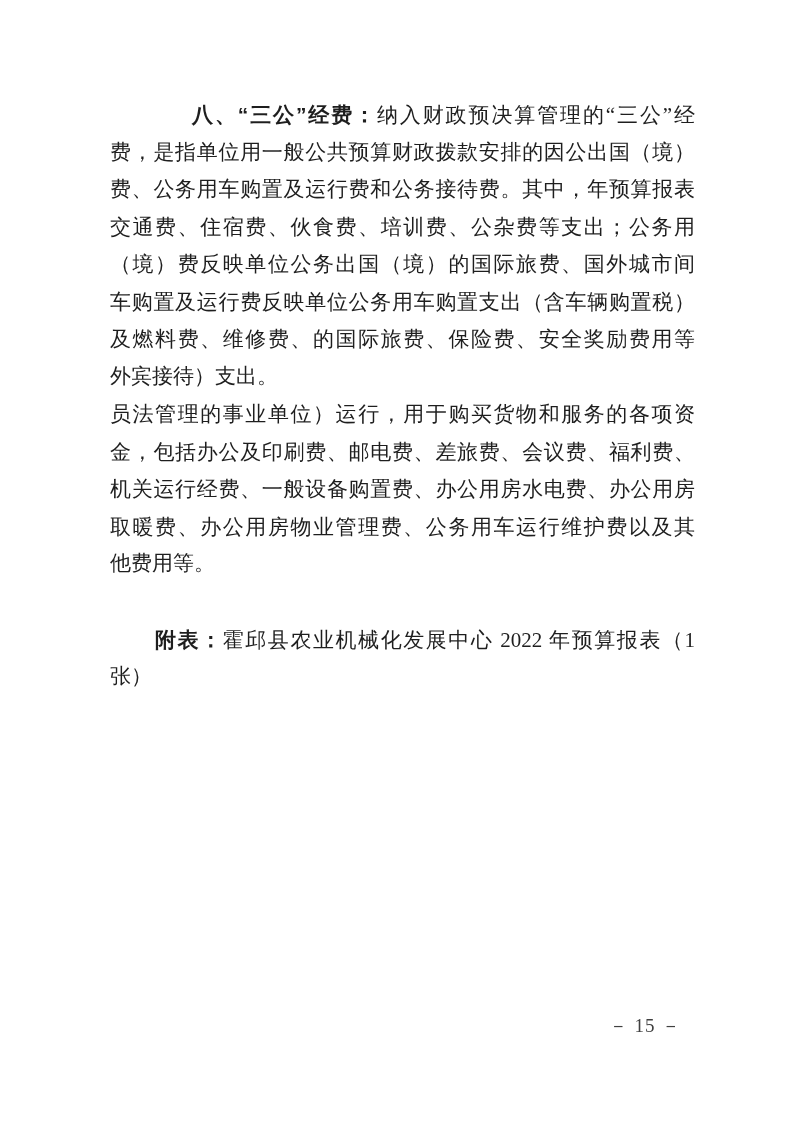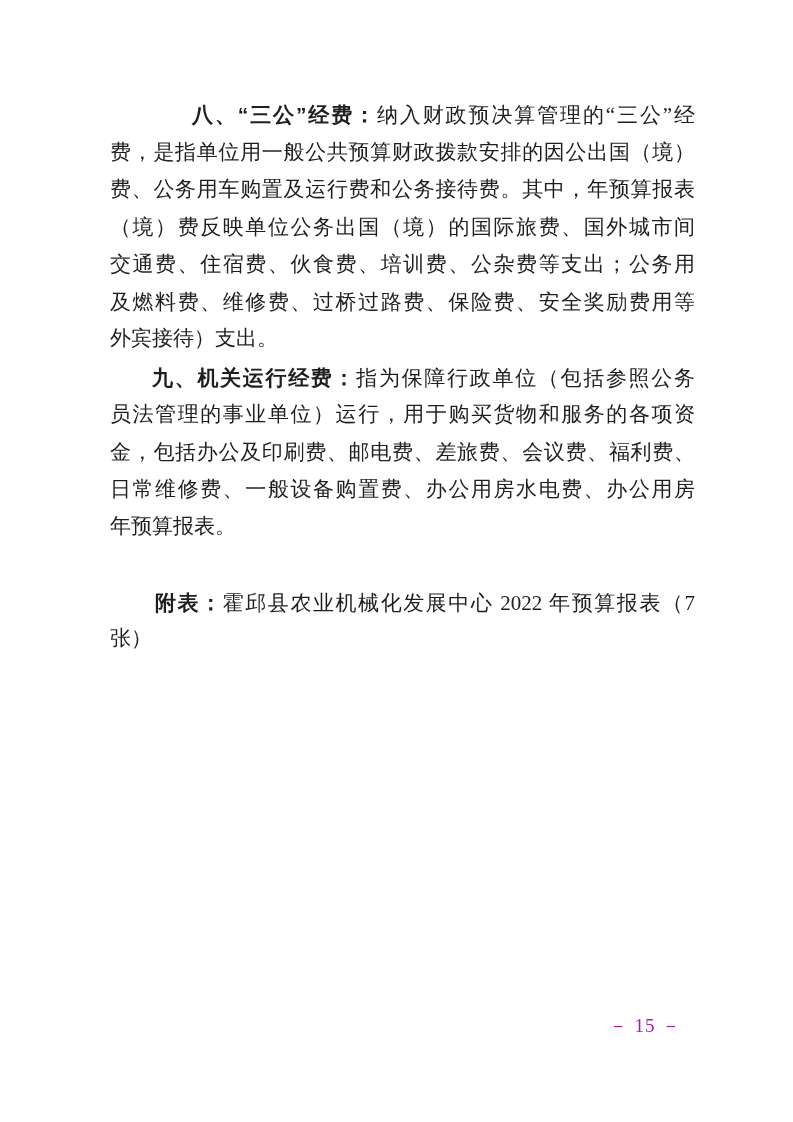--- a/index.html
+++ b/index.html
@@ -49,51 +49,52 @@
     height: 37.5px;
   }
   .page-number {
     position: absolute;
     top: 1012px;
     left: 595px;
     width: 100px;
     text-align: center;
     font-size: 19px;
     line-height: 28px;
-    color: #a21caf;
+    color: #404040;
     letter-spacing: 1px;
   }
 </style>
 </head>
 <body>
 
 <div class="page">
   <div class="content">
 
     <div class="para">
       <div class="line indent-p1"><span class="label">八、“三公”经费：</span><span>纳入财政预决算管理的“三公”经</span></div>
       <div class="line">费，是指单位用一般公共预算财政拨款安排的因公出国（境）</div>
       <div class="line">费、公务用车购置及运行费和公务接待费。其中，年预算报表</div>
+      <div class="line">交通费、住宿费、伙食费、培训费、公杂费等支出；公务用</div>
       <div class="line">（境）费反映单位公务出国（境）的国际旅费、国外城市间</div>
-      <div class="line">交通费、住宿费、伙食费、培训费、公杂费等支出；公务用</div>
-      <div class="line">及燃料费、维修费、过桥过路费、保险费、安全奖励费用等</div>
+      <div class="line">车购置及运行费反映单位公务用车购置支出（含车辆购置税）</div>
+      <div class="line">及燃料费、维修费、的国际旅费、保险费、安全奖励费用等</div>
       <div class="line last">外宾接待）支出。</div>
     </div>
 
     <div class="para">
-      <div class="line indent-p2"><span class="label">九、机关运行经费：</span><span>指为保障行政单位（包括参照公务</span></div>
       <div class="line">员法管理的事业单位）运行，用于购买货物和服务的各项资</div>
       <div class="line">金，包括办公及印刷费、邮电费、差旅费、会议费、福利费、</div>
-      <div class="line">日常维修费、一般设备购置费、办公用房水电费、办公用房</div>
-      <div class="line last">年预算报表。</div>
+      <div class="line">机关运行经费、一般设备购置费、办公用房水电费、办公用房</div>
+      <div class="line">取暖费、办公用房物业管理费、公务用车运行维护费以及其</div>
+      <div class="line last">他费用等。</div>
     </div>
 
     <div class="blank-line"></div>
 
     <div class="para">
-      <div class="line indent-p3"><span class="label">附表：</span><span>霍邱县农业机械化发展中心 2022 年预算报表（7</span></div>
+      <div class="line indent-p3"><span class="label">附表：</span><span>霍邱县农业机械化发展中心 2022 年预算报表（1</span></div>
       <div class="line last">张）</div>
     </div>
 
   </div>
 
   <div class="page-number">－ 15 －</div>
 </div>
 
 </body></html>

